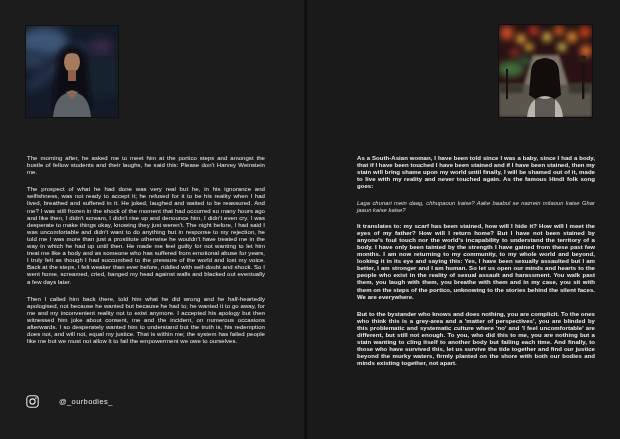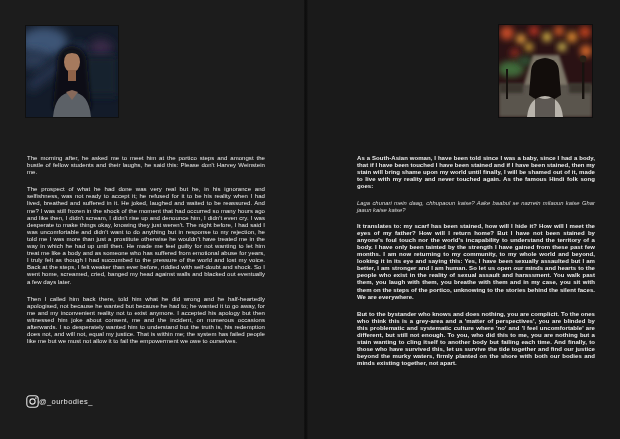--- a/index.html
+++ b/index.html
@@ -27,21 +27,21 @@
   }
   .text-col p{margin:0 0 10px 0;}
   .left .text-col{left:27px;top:155px;}
   .right .text-col{left:49px;top:155px;font-weight:bold;}
   .right .text-col p.song{
     font-weight:normal;font-style:italic;font-size:5.8px;line-height:6.6px;
     color:#dcdcdc;margin-bottom:9px;
   }
   .footer{
     position:absolute;left:26px;top:395px;
-    display:flex;align-items:center;gap:0;color:#e6e6e6;
+    display:flex;align-items:center;gap:20px;color:#e6e6e6;
   }
   .footer .handle{font-size:7.5px;letter-spacing:.4px;}
   .ig-icon{display:inline-flex;width:13px;height:13px;}
 </style>
 </head>
 <body>
 
 <div class="spread">
 
   <div class="page left">

